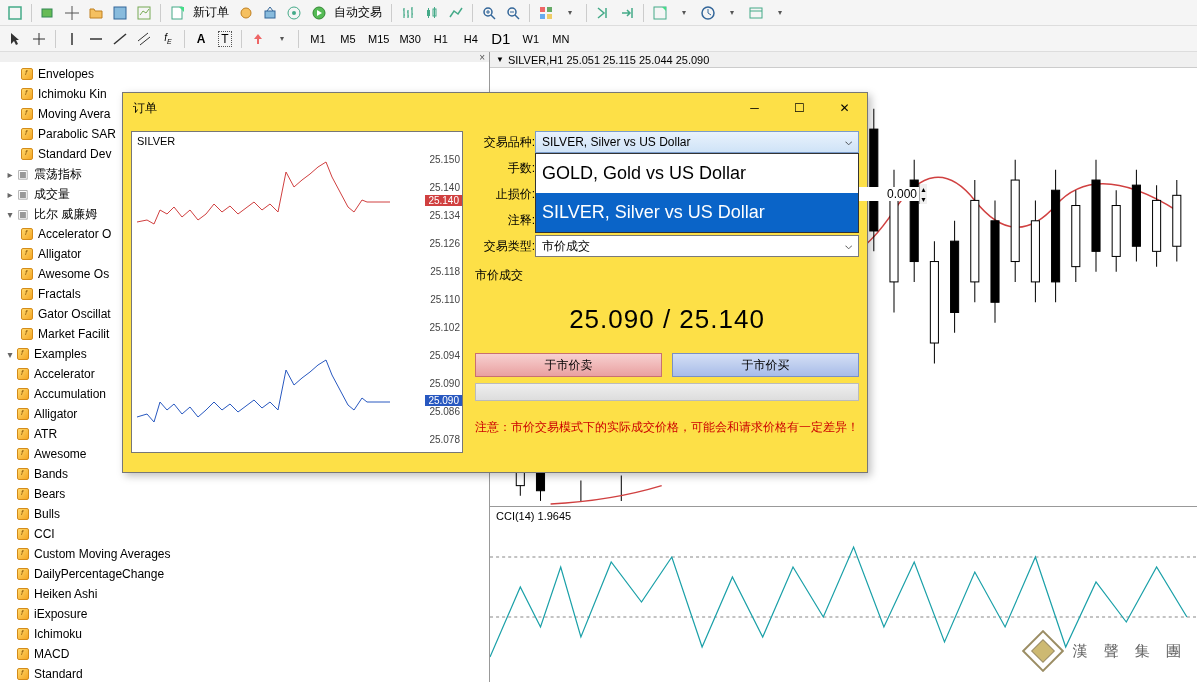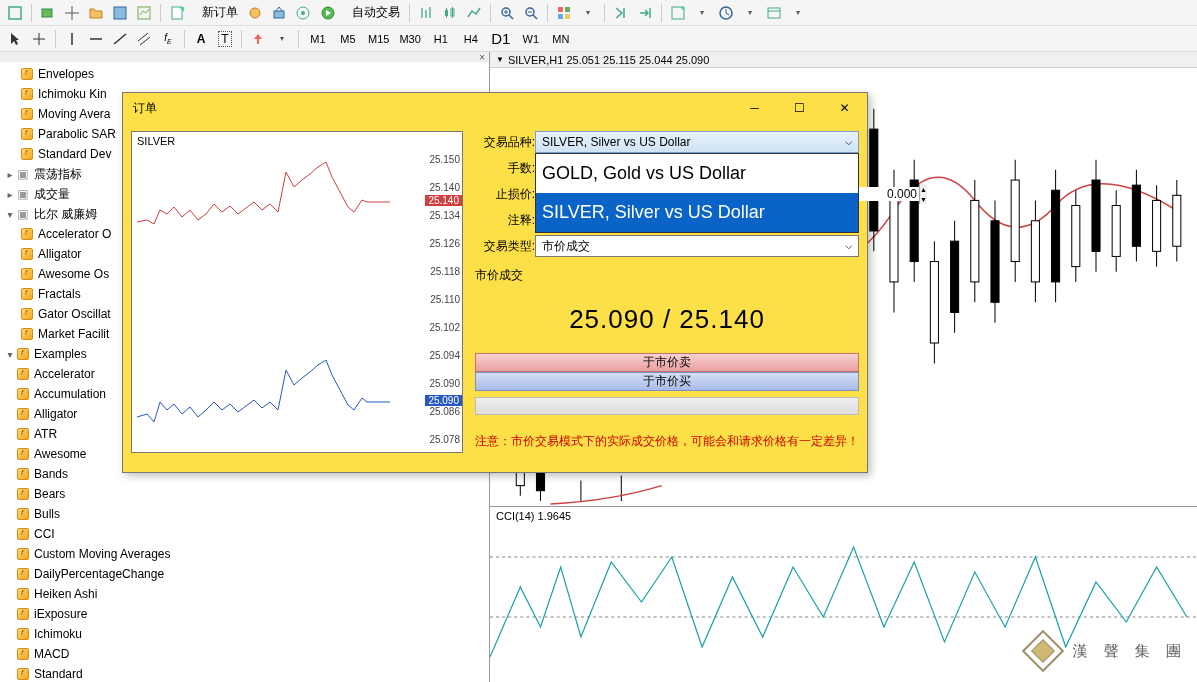--- a/index.html
+++ b/index.html
@@ -2,21 +2,21 @@
 <html><head>
 <meta charset="utf-8">
 <style>
 * { margin: 0; padding: 0; box-sizing: border-box; font-family: "Microsoft YaHei", Arial, sans-serif; }
 body { width: 1197px; height: 682px; background: #fff; overflow: hidden; font-size: 12px; position: relative; }
 
 
 .toolbar { display: flex; align-items: center; height: 26px; background: #f5f5f5; border-bottom: 1px solid #ddd; padding: 0 4px; gap: 2px; }
 .tb-btn { width: 22px; height: 22px; display: flex; align-items: center; justify-content: center; cursor: pointer; border-radius: 2px; }
 .tb-sep { width: 1px; height: 18px; background: #ccc; margin: 0 3px; }
-.tb-text-btn { height: 22px; display: flex; align-items: center; padding: 0 4px; cursor: pointer; gap: 16px; }
+.tb-text-btn { height: 22px; display: flex; align-items: center; padding: 0 4px; cursor: pointer; gap: 7px; }
 
 
 .main { display: flex; height: calc(100% - 52px); }
 .sidebar { width: 490px; background: #fff; border-right: 1px solid #999; position: relative; }
 .close-bar { height: 10px; background: #f0f0f0; display: flex; justify-content: flex-end; align-items: center; padding-right: 4px; }
 .close-bar span { cursor: pointer; font-size: 10px; color: #555; }
 .tree { padding: 2px 0; overflow: hidden; }
 .tree-item { display: flex; align-items: center; height: 20px; padding-left: 4px; cursor: pointer; white-space: nowrap; }
 .tree-item.indent { padding-left: 20px; }
 .tree-toggle { width: 12px; font-size: 10px; color: #666; text-align: center; }
@@ -52,21 +52,21 @@
 .select-btn { width: 100%; height: 22px; border: 1px solid #7a9ccb; background: linear-gradient(#e9f2fc, #cfe3f7); display: flex; align-items: center; justify-content: space-between; padding: 0 6px; cursor: pointer; font-size: 12px; }
 .dropdown { position: absolute; top: 22px; left: 0; right: 0; background: #fff; border: 1px solid #333; z-index: 10; }
 .dropdown-item { padding: 9px 6px; font-size: 18px; cursor: pointer; }
 .dropdown-item.sel { background: #0a64c8; color: #fff; }
 .spinner { width: 98px; height: 22px; border: 1px solid #7a7a7a; display: flex; align-items: center; }
 .spinner input { flex: 1; border: none; text-align: right; font-size: 12px; padding-right: 2px; outline: none; }
 .spinner-btns { width: 16px; height: 100%; border-left: 1px solid #aaa; display: flex; flex-direction: column; }
 .spinner-btns span { flex: 1; font-size: 7px; display: flex; align-items: center; justify-content: center; cursor: pointer; background: #f0f0f0; }
 .section-label { font-size: 12px; margin: 6px 0 2px 0; }
 .price-big { font-size: 26px; text-align: center; margin: 18px 0; letter-spacing: 1px; }
-.btn-row { display: flex; gap: 0; flex-direction: column; }
+.btn-row { display: flex; gap: 10px; }
 .big-btn { flex: 1; height: 24px; border: 1px solid #888; cursor: pointer; font-size: 12px; display: flex; align-items: center; justify-content: center; }
 .btn-sell { background: linear-gradient(#f7d0d0, #e9a0a0); border-color: #c97070; }
 .btn-buy { background: linear-gradient(#d4dff5, #a8bce8); border-color: #7a8fc4; }
 .gray-bar { height: 18px; background: linear-gradient(#eee, #ddd); border: 1px solid #bbb; margin-top: 6px; }
 .note { font-size: 12px; color: #c00; text-align: center; margin-top: 18px; }
 
 
 .logo { position: absolute; right: 10px; bottom: 10px; display: flex; align-items: center; gap: 8px; opacity: 0.85; }
 .logo-text { font-size: 15px; letter-spacing: 6px; color: #444; }
 

